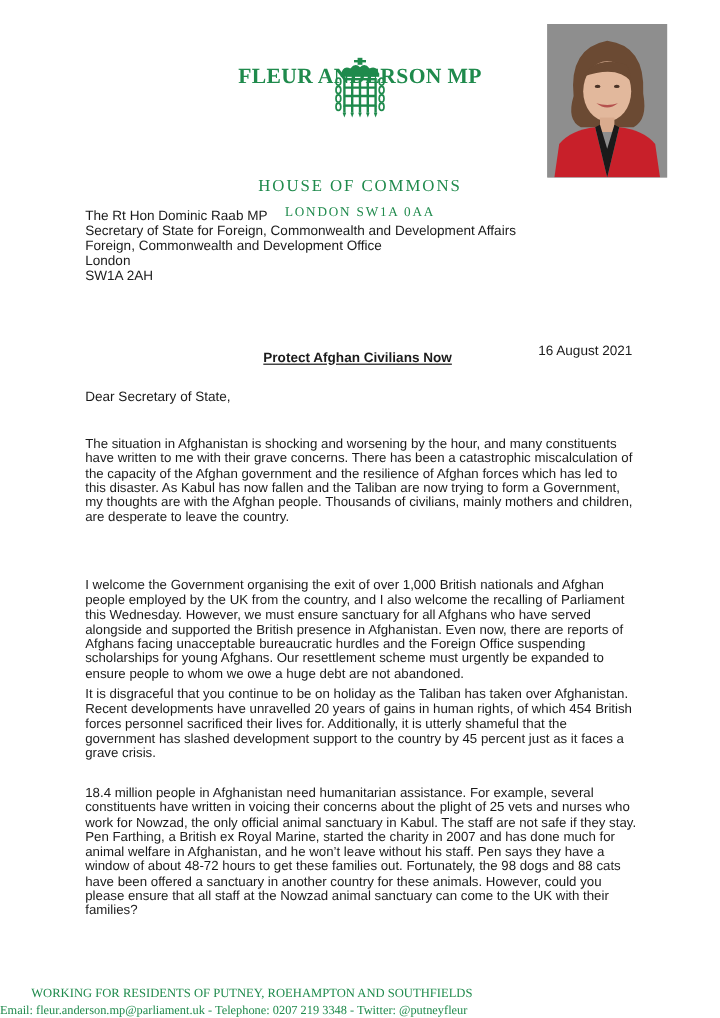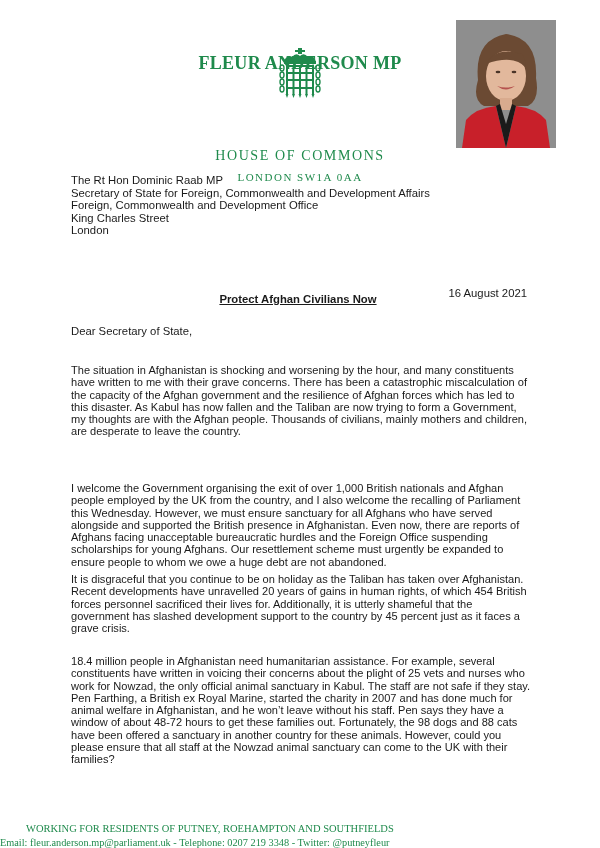--- a/index.html
+++ b/index.html
@@ -98,22 +98,22 @@
     <path d="M94 128 L90 100 Q80 88 60 86 L50 128 Z" fill="#c8202a"></path>
 
     <path d="M40 86 L50 128 L60 86 L56 84 L50 104 L44 84 Z" fill="#1a1a1a"></path>
   </svg>
 </div>
 
 <div class="address">
   <div>The Rt Hon Dominic Raab MP</div>
   <div>Secretary of State for Foreign, Commonwealth and Development Affairs</div>
   <div>Foreign, Commonwealth and Development Office</div>
-  <div>King Charles Street</div>
   <div>London</div>
+  <div>SW1A 2AH</div>
 </div>
 
 <div class="date">16 August 2021</div>
 <div class="subject">Protect Afghan Civilians Now</div>
 <div class="salutation">Dear Secretary of State,</div>
 
 <div class="para p1">The situation in Afghanistan is shocking and worsening by the hour, and many constituents have written to me with their grave concerns. There has been a catastrophic miscalculation of the capacity of the Afghan government and the resilience of Afghan forces which has led to this disaster. As Kabul has now fallen and the Taliban are now trying to form a Government, my thoughts are with the Afghan people. Thousands of civilians, mainly mothers and children, are desperate to leave the country.</div>
 <div class="para p2">I welcome the Government organising the exit of over 1,000 British nationals and Afghan people employed by the UK from the country, and I also welcome the recalling of Parliament this Wednesday. However, we must ensure sanctuary for all Afghans who have served alongside and supported the British presence in Afghanistan. Even now, there are reports of Afghans facing unacceptable bureaucratic hurdles and the Foreign Office suspending scholarships for young Afghans. Our resettlement scheme must urgently be expanded to ensure people to whom we owe a huge debt are not abandoned.</div>
 <div class="para p3">It is disgraceful that you continue to be on holiday as the Taliban has taken over Afghanistan. Recent developments have unravelled 20 years of gains in human rights, of which 454 British forces personnel sacrificed their lives for. Additionally, it is utterly shameful that the government has slashed development support to the country by 45 percent just as it faces a grave crisis.</div>
 <div class="para p4">18.4 million people in Afghanistan need humanitarian assistance. For example, several constituents have written in voicing their concerns about the plight of 25 vets and nurses who work for Nowzad, the only official animal sanctuary in Kabul. The staff are not safe if they stay. Pen Farthing, a British ex Royal Marine, started the charity in 2007 and has done much for animal welfare in Afghanistan, and he won’t leave without his staff. Pen says they have a window of about 48-72 hours to get these families out. Fortunately, the 98 dogs and 88 cats have been offered a sanctuary in another country for these animals. However, could you please ensure that all staff at the Nowzad animal sanctuary can come to the UK with their families?</div>

